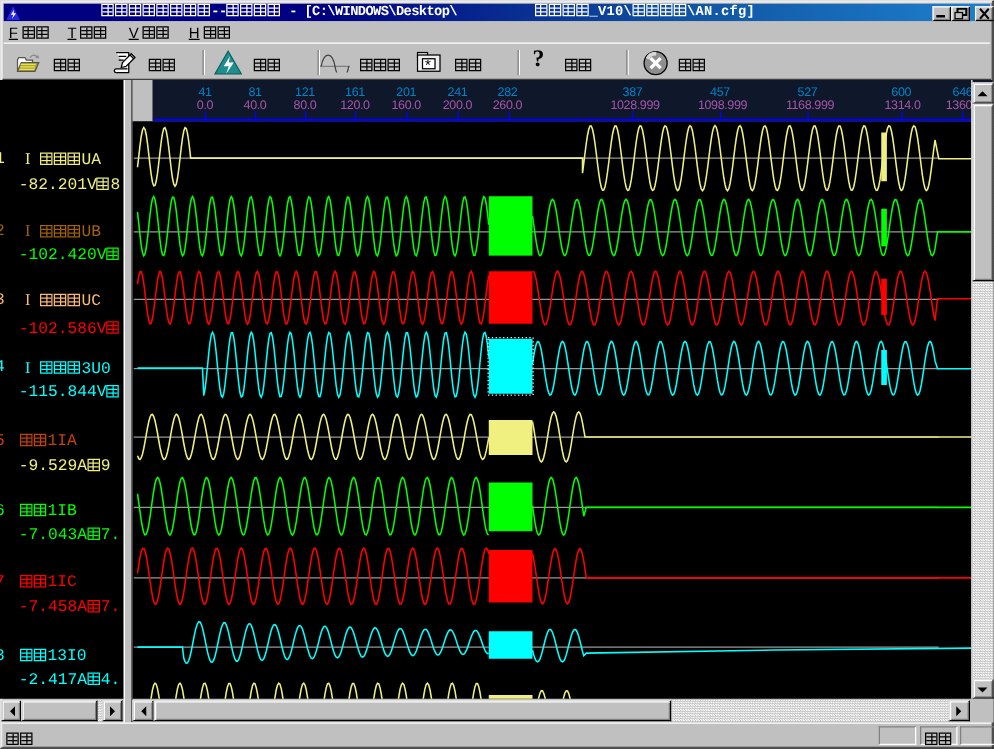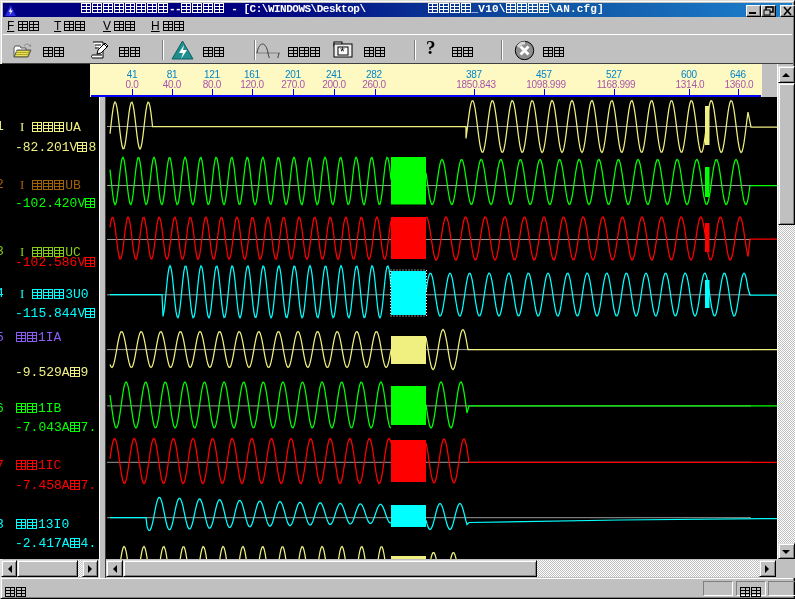--- a/index.html
+++ b/index.html
@@ -17,21 +17,21 @@
 .tbar{position:absolute;left:3px;right:3px;top:34px;height:29px;background:#c0c0c0;border-top:1px solid #fff}
 .tbt{position:absolute;top:45px;font-size:12px;color:#000}
 .sep{position:absolute;top:40px;height:20px;width:2px;border-left:1px solid #808080;border-right:1px solid #fff}
 .grip{position:absolute;left:2px;top:40px;height:20px;width:3px;border-left:1px solid #fff;border-right:1px solid #808080}
 .client{position:absolute;left:2px;top:63px;right:2px;bottom:21px;background:#c0c0c0;border-top:1px solid #404040}
 .lpanel{position:absolute;left:0px;top:64px;width:99px;height:495px;background:#000;overflow:hidden}
 .lr{position:absolute;font:13px "Liberation Mono",monospace;height:16px;width:99px}
 .ser{font-family:"Liberation Serif",serif}
 .asc{letter-spacing:0px}
 .divider{position:absolute;left:99px;top:64px;width:7px;height:514px;background:#c0c0c0;border-left:1px solid #fff;border-right:1px solid #404040}
-.ruler{position:absolute;left:90px;top:64px;width:672px;height:33px;background:#fef9c3}
+.ruler{position:absolute;left:122px;top:64px;width:672px;height:33px;background:#0f172a}
 .rn{position:absolute;width:60px;text-align:center;font-size:10px;letter-spacing:-0.3px}
 .rn1{top:5px;color:#0084c8}
 .rn2{top:15px;color:#a855a8}
 .tick{position:absolute;top:25px;height:6px;border-left:1px solid #0000ff}
 .bline{position:absolute;left:1px;top:31px;width:670px;height:2px;background:#0000ff}
 .wave{position:absolute;left:106px;top:97px;width:672px;height:462px;background:#000}
 .vsb{position:absolute;left:778px;top:66px;width:17px;height:493px;background:conic-gradient(#fff 25%,#c0c0c0 0 50%,#fff 0 75%,#c0c0c0 0);background-size:2px 2px}
 .btn3d{position:absolute;background:#c0c0c0;border:1px solid;border-color:#dfdfdf #000 #000 #dfdfdf;box-shadow:inset 1px 1px 0 #fff,inset -1px -1px 0 #808080}
 .arr{position:absolute;width:0;height:0;border:4px solid transparent}
 .hsb{position:absolute;top:560px;height:17px;background:conic-gradient(#fff 25%,#c0c0c0 0 50%,#fff 0 75%,#c0c0c0 0);background-size:2px 2px}
@@ -124,35 +124,35 @@
     <div class="lr" style="top:76px;color:#f0f080">
       <span style="position:absolute;left:15px;white-space:nowrap"><span class="asc">-82.201V</span><i class="c"></i><span class="asc">8</span></span>
     </div>
     <div class="lr" style="top:113px;color:#a16207">
       <span style="position:absolute;left:-4px">2</span>
       <span style="position:absolute;left:20px;white-space:nowrap"><span class="ser">I</span> <i class="c"></i><i class="c"></i><i class="c"></i><span class="asc">UB</span></span>
     </div>
     <div class="lr" style="top:132px;color:#00ff00">
       <span style="position:absolute;left:15px;white-space:nowrap"><span class="asc">-102.420V</span><i class="c"></i></span>
     </div>
-    <div class="lr" style="top:180px;color:#84cc16">
+    <div class="lr" style="top:168px;color:#fdba74">
       <span style="position:absolute;left:-4px">3</span>
       <span style="position:absolute;left:20px;white-space:nowrap"><span class="ser">I</span> <i class="c"></i><i class="c"></i><i class="c"></i><span class="asc">UC</span></span>
     </div>
     <div class="lr" style="top:191px;color:#ff0000">
       <span style="position:absolute;left:15px;white-space:nowrap"><span class="asc">-102.586V</span><i class="c"></i></span>
     </div>
     <div class="lr" style="top:222px;color:#00ffff">
       <span style="position:absolute;left:-4px">4</span>
       <span style="position:absolute;left:20px;white-space:nowrap"><span class="ser">I</span> <i class="c"></i><i class="c"></i><i class="c"></i><span class="asc">3U0</span></span>
     </div>
     <div class="lr" style="top:242px;color:#00ffff">
       <span style="position:absolute;left:15px;white-space:nowrap"><span class="asc">-115.844V</span><i class="c"></i></span>
     </div>
-    <div class="lr" style="top:266px;color:#8b5cf6">
+    <div class="lr" style="top:281px;color:#c2410c">
       <span style="position:absolute;left:-4px">5</span>
       <span style="position:absolute;left:16px;white-space:nowrap"><i class="c"></i><i class="c"></i><span class="asc">1IA</span></span>
     </div>
     <div class="lr" style="top:301px;color:#f0f080">
       <span style="position:absolute;left:15px;white-space:nowrap"><span class="asc">-9.529A</span><i class="c"></i><span class="asc">9</span></span>
     </div>
     <div class="lr" style="top:337px;color:#00ff00">
       <span style="position:absolute;left:-4px">6</span>
       <span style="position:absolute;left:16px;white-space:nowrap"><i class="c"></i><i class="c"></i><span class="asc">1IB</span></span>
     </div>
@@ -185,24 +185,24 @@
     <div class="rn rn1" style="left:254px">282</div>
     <div class="rn rn1" style="left:354px">387</div>
     <div class="rn rn1" style="left:424px">457</div>
     <div class="rn rn1" style="left:494px">527</div>
     <div class="rn rn1" style="left:569px">600</div>
     <div class="rn rn1" style="left:618px">646</div>
     <div class="rn rn2" style="left:12px">0.0</div>
     <div class="rn rn2" style="left:52px">40.0</div>
     <div class="rn rn2" style="left:92px">80.0</div>
     <div class="rn rn2" style="left:132px">120.0</div>
-    <div class="rn rn2" style="left:173px">270.0</div>
+    <div class="rn rn2" style="left:173px">160.0</div>
     <div class="rn rn2" style="left:214px">200.0</div>
     <div class="rn rn2" style="left:254px">260.0</div>
-    <div class="rn rn2" style="left:356px">1850.843</div>
+    <div class="rn rn2" style="left:356px">1028.999</div>
     <div class="rn rn2" style="left:426px">1098.999</div>
     <div class="rn rn2" style="left:496px">1168.999</div>
     <div class="rn rn2" style="left:570px">1314.0</div>
     <div class="rn rn2" style="left:619px">1360.0</div>
     <div class="tick" style="left:42.0px"></div>
     <div class="tick" style="left:82.0px"></div>
     <div class="tick" style="left:122.0px"></div>
     <div class="tick" style="left:162.0px"></div>
     <div class="tick" style="left:203.0px"></div>
     <div class="tick" style="left:243.5px"></div>

